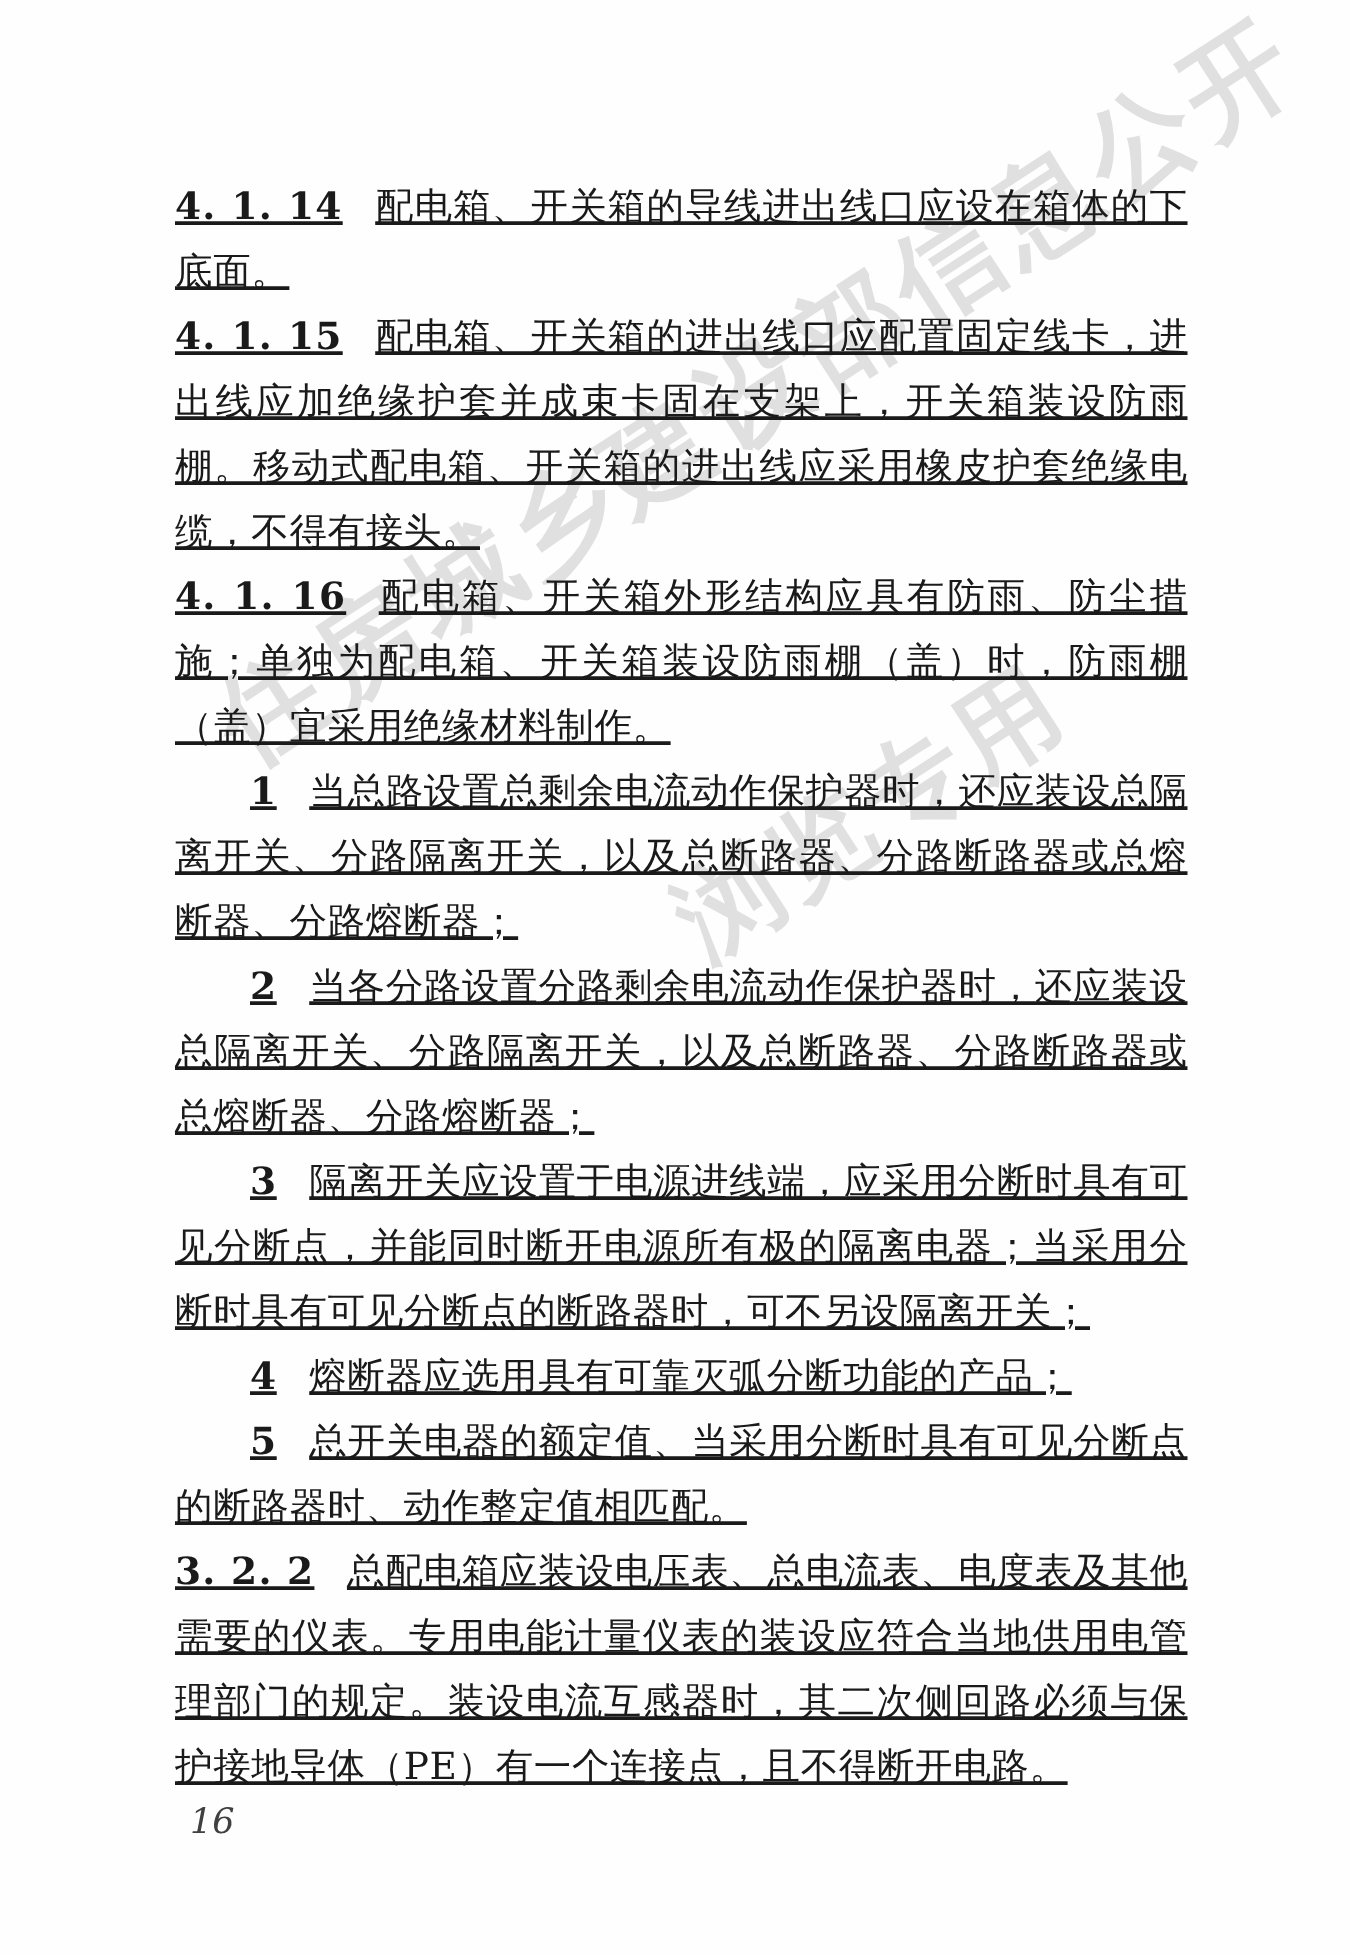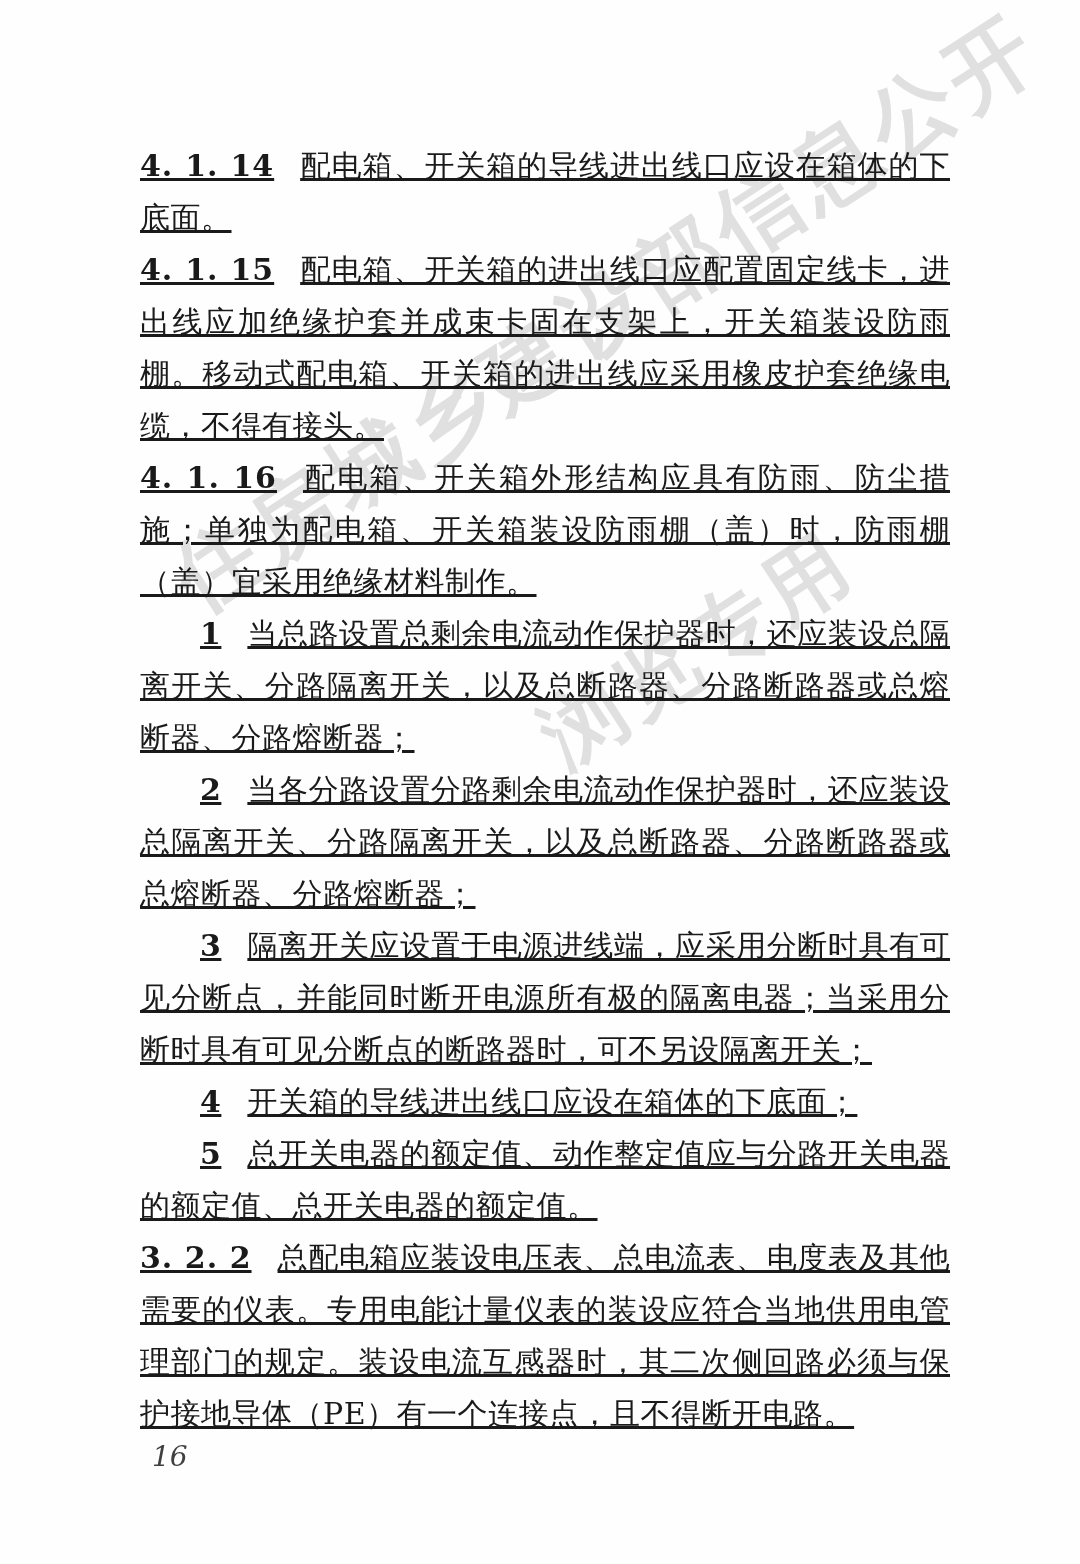--- a/index.html
+++ b/index.html
@@ -132,25 +132,25 @@
 
     <p class="para item-indent">
       <span class="listnum">2</span><span class="gap"></span><span>当各分路设置分路剩余电流动作保护器时，还应装设总隔离开关、分路隔离开关，以及总断路器、分路断路器或总熔断器、分路熔断器；</span>
     </p>
 
     <p class="para item-indent">
       <span class="listnum">3</span><span class="gap"></span><span>隔离开关应设置于电源进线端，应采用分断时具有可见分断点，并能同时断开电源所有极的隔离电器；当采用分断时具有可见分断点的断路器时，可不另设隔离开关；</span>
     </p>
 
     <p class="para item-indent">
-      <span class="listnum">4</span><span class="gap"></span><span>开关箱的导线进出线口应设在箱体的下底面；</span>
+      <span class="listnum">4</span><span class="gap"></span><span>熔断器应选用具有可靠灭弧分断功能的产品；</span>
     </p>
 
     <p class="para item-indent">
-      <span class="listnum">5</span><span class="gap"></span><span>总开关电器的额定值、动作整定值应与分路开关电器的额定值、总开关电器的额定值。</span>
+      <span class="listnum">5</span><span class="gap"></span><span>总开关电器的额定值、当采用分断时具有可见分断点的断路器时、动作整定值相匹配。</span>
     </p>
 
     <p class="para">
       <span class="num">3. 2. 2</span><span class="gap"></span><span>总配电箱应装设电压表、总电流表、电度表及其他需要的仪表。专用电能计量仪表的装设应符合当地供用电管理部门的规定。装设电流互感器时，其二次侧回路必须与保护接地导体（PE）有一个连接点，且不得断开电路。</span>
     </p>
 
   </div>
 
   <div class="pagenum">16</div>
 

